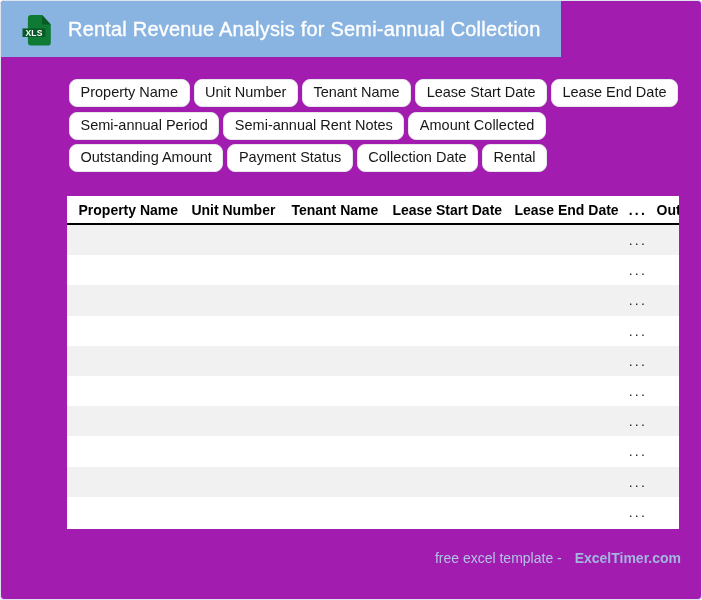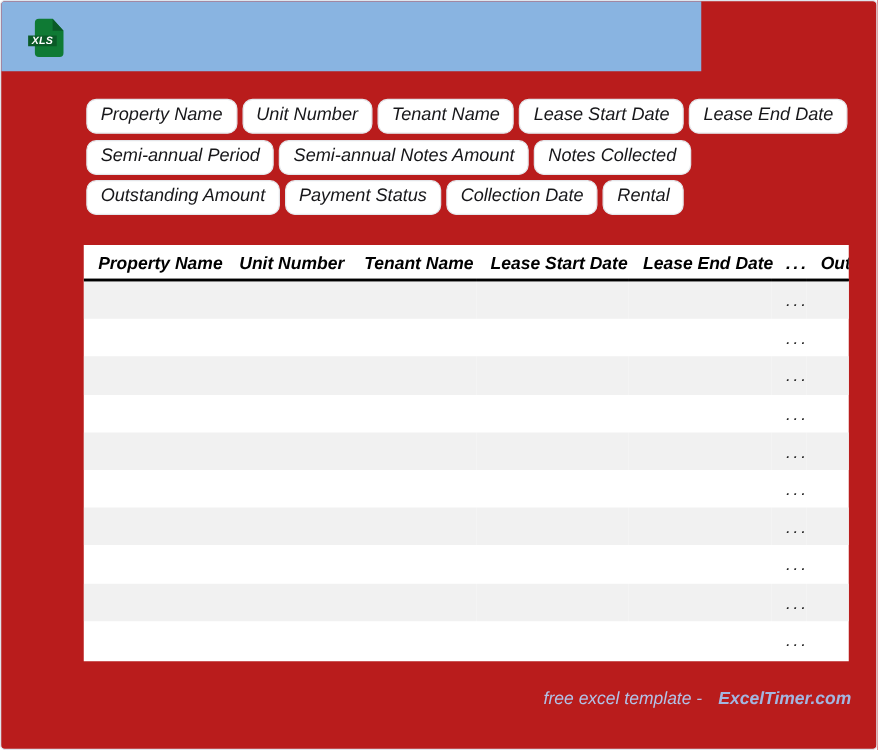--- a/index.html
+++ b/index.html
@@ -1,18 +1,18 @@
 <!DOCTYPE html>
 <html><head>
 <meta charset="utf-8">
 <style>
   html,body{margin:0;padding:0;}
   body{font-family:"Liberation Sans",sans-serif;background:#fff;}
   .card{position:relative;width:700px;height:598px;border:1px solid #dfe5ed;
-        border-radius:4px;background:#b91c1c;overflow:hidden;font-style:italic;}
+        border-radius:4px;background:#a21caf;overflow:hidden;}
   .hdr{position:absolute;left:0;top:0;width:560px;height:56px;background:#89b4e1;}
   .hicon{position:absolute;left:21px;top:12.5px;}
   .htitle{position:absolute;left:67px;top:17px;font-size:20px;font-weight:500;
           color:#fff;letter-spacing:0.2px;white-space:nowrap;-webkit-text-stroke:0.35px #fff;}
   .chiprow{position:absolute;left:68px;display:flex;gap:4px;}
   .chip{height:28px;line-height:25.5px;box-sizing:border-box;border:1px solid #e4e6ea;
         border-radius:8px;background:#fff;padding:0 10.5px;font-size:14.5px;
         color:#17171a;white-space:nowrap;}
   .twrap{position:absolute;left:66px;top:195px;width:612px;height:333px;
          overflow:hidden;background:#fff;}
@@ -29,32 +29,33 @@
 </head>
 <body>
 <div class="card">
   <div class="hdr"></div>
   <svg class="hicon" width="30" height="33" viewBox="0 0 30 33">
     <path d="M9.2 1 H20.1 L28.8 10.5 V28.4 q0 3.2 -3.2 3.2 H9.2 q-3.3 0 -3.3 -3.3 V4.3 q0 -3.3 3.3 -3.3 Z" fill="#0f7a34"></path>
     <path d="M20.1 1 L28.8 10.5 H20.1 Z" fill="#0a5a27"></path>
     <rect x="0.5" y="14.4" width="22.9" height="8.6" fill="#0a5a27"></rect>
     <text x="11.95" y="21.6" font-family="Liberation Sans,sans-serif" font-size="8.5" font-weight="bold" fill="#fff" text-anchor="middle" letter-spacing="0.2">XLS</text>
   </svg>
+  <div class="htitle">Rental Revenue Analysis for Semi-annual Collection</div>
 
   <div class="chiprow" style="top:78px;">
     <div class="chip">Property Name</div>
     <div class="chip">Unit Number</div>
     <div class="chip">Tenant Name</div>
     <div class="chip">Lease Start Date</div>
     <div class="chip">Lease End Date</div>
   </div>
   <div class="chiprow" style="top:110.6px;justify-content:flex-end;">
     <div class="chip">Semi-annual Period</div>
-    <div class="chip">Semi-annual Notes Amount</div>
-    <div class="chip">Notes Collected</div>
+    <div class="chip">Semi-annual Rent Notes</div>
+    <div class="chip">Amount Collected</div>
   </div>
   <div class="chiprow" style="top:143.4px;">
     <div class="chip">Outstanding Amount</div>
     <div class="chip">Payment Status</div>
     <div class="chip">Collection Date</div>
     <div class="chip">Rental</div>
   </div>
 
   <div class="twrap">
     <table>

